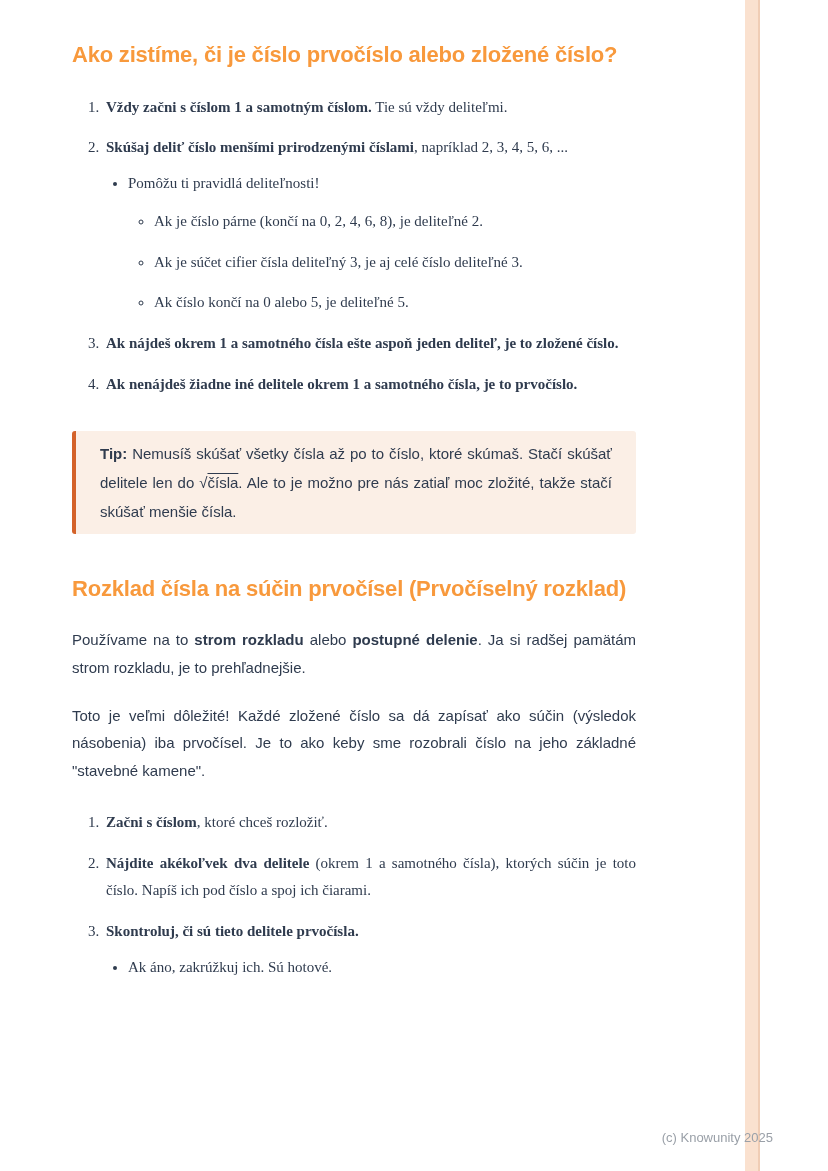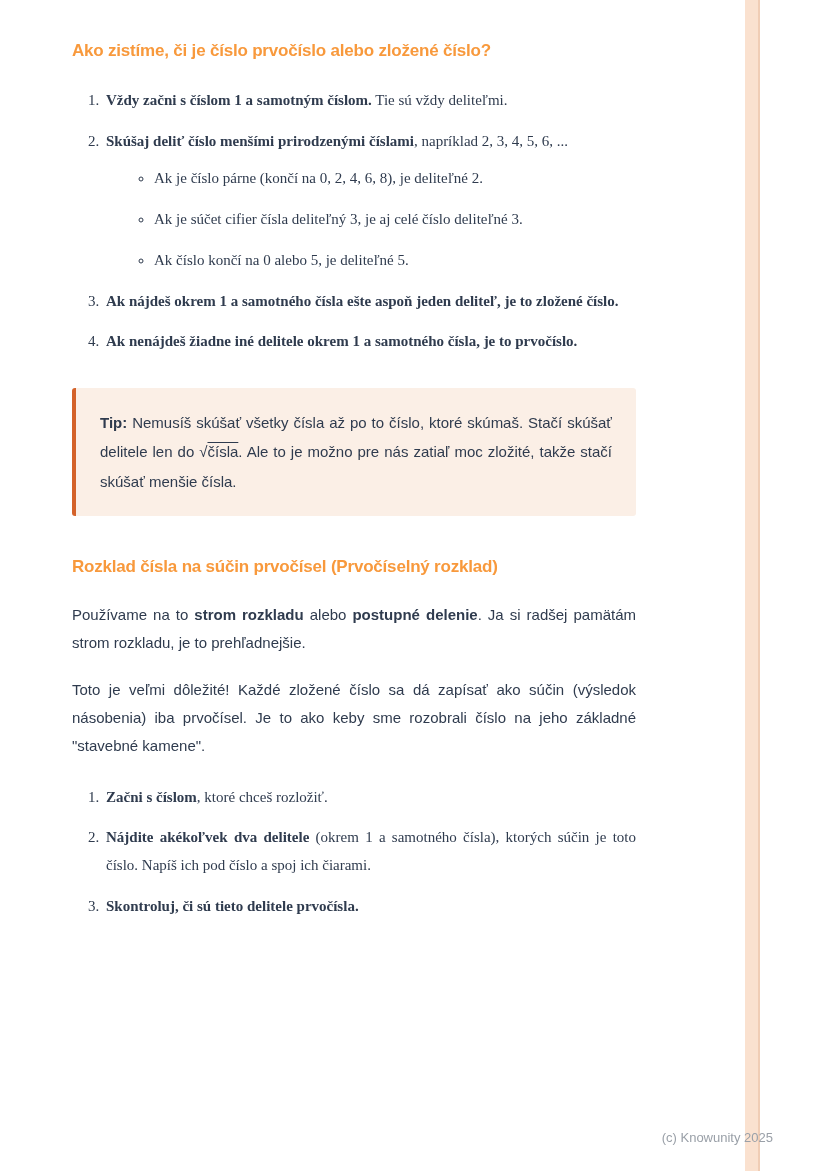--- a/index.html
+++ b/index.html
@@ -14,21 +14,21 @@
     overflow: hidden;
   }
   .page {
     position: absolute;
     left: 72px;
     top: 40px;
     width: 564px;
   }
   .section-title {
     color: #F8993C;
-    font-size: 17px;
+    font-size: 22px;
     line-height: 1.35;
     font-weight: 700;
     margin: 0 0 22px 0;
     letter-spacing: -0.2px;
   }
   .section-title.second { margin-top: 38px; }
   p, li {
     font-size: 15px;
     line-height: 1.85;
     text-align: justify;
@@ -50,21 +50,21 @@
     list-style-type: circle;
     margin: 10px 0 0 0;
     padding-left: 26px;
   }
   ul.circle > li { margin-bottom: 13px; }
   strong { font-weight: 700; }
   .tip {
     background: #FBEFE6;
     border-left: 4px solid #D4622A;
     border-radius: 3px;
-    padding: 20px 24px;
+    padding: 8px 24px;
     margin: 32px 0 40px 0;
     font-size: 15px;
     line-height: 1.95;
     text-align: justify;
   }
   .sqrt { white-space: nowrap; }
   .sqrt .arg { text-decoration: overline; }
   .subheading {
     font-weight: 700;
     margin: 26px 0 22px 0;
@@ -92,20 +92,23 @@
 
 <div class="page">
 
   <h1 class="section-title">Ako zistíme, či je číslo prvočíslo alebo zložené číslo?</h1>
 
 
   <ol class="main">
     <li><strong>Vždy začni s číslom 1 a samotným číslom.</strong><span> Tie sú vždy deliteľmi.</span></li>
     <li>
       <strong>Skúšaj deliť číslo menšími prirodzenými číslami</strong><span>, napríklad 2, 3, 4, 5, 6, ...</span>
+      <ul class="disc">
+        <li>Pomôžu ti pravidlá deliteľnosti!</li>
+      </ul>
       <ul class="circle" style="margin-left:22px;">
         <li>Ak je číslo párne (končí na 0, 2, 4, 6, 8), je deliteľné 2.</li>
         <li>Ak je súčet cifier čísla deliteľný 3, je aj celé číslo deliteľné 3.</li>
         <li>Ak číslo končí na 0 alebo 5, je deliteľné 5.</li>
       </ul>
     </li>
     <li><strong>Ak nájdeš okrem 1 a samotného čísla ešte aspoň jeden deliteľ, je to zložené číslo.</strong><span></span></li>
     <li><strong>Ak nenájdeš žiadne iné delitele okrem 1 a samotného čísla, je to prvočíslo.</strong><span></span></li>
   </ol>
 
@@ -118,20 +121,24 @@
   <p><span>Používame na to </span><strong>strom rozkladu</strong><span> alebo </span><strong>postupné delenie</strong><span>. Ja si radšej pamätám strom rozkladu, je to prehľadnejšie.</span></p>
 
   <p>Toto je veľmi dôležité! Každé zložené číslo sa dá zapísať ako súčin (výsledok násobenia) iba prvočísel. Je to ako keby sme rozobrali číslo na jeho základné "stavebné kamene".</p>
 
 
   <ol class="main">
     <li><strong>Začni s číslom</strong><span>, ktoré chceš rozložiť.</span></li>
     <li><strong>Nájdite akékoľvek dva delitele</strong><span> (okrem 1 a samotného čísla), ktorých súčin je toto číslo. Napíš ich pod číslo a spoj ich čiarami.</span></li>
     <li>
       <strong>Skontroluj, či sú tieto delitele prvočísla.</strong><span></span>
+      <ul class="disc">
+        <li>Ak áno, zakrúžkuj ich. Sú hotové.</li>
+
+      </ul>
     </li>
 
   </ol>
 
 </div>
 
 <div class="side-strip"></div>
 
 <div class="copyright">(c) Knowunity 2025</div>
 

